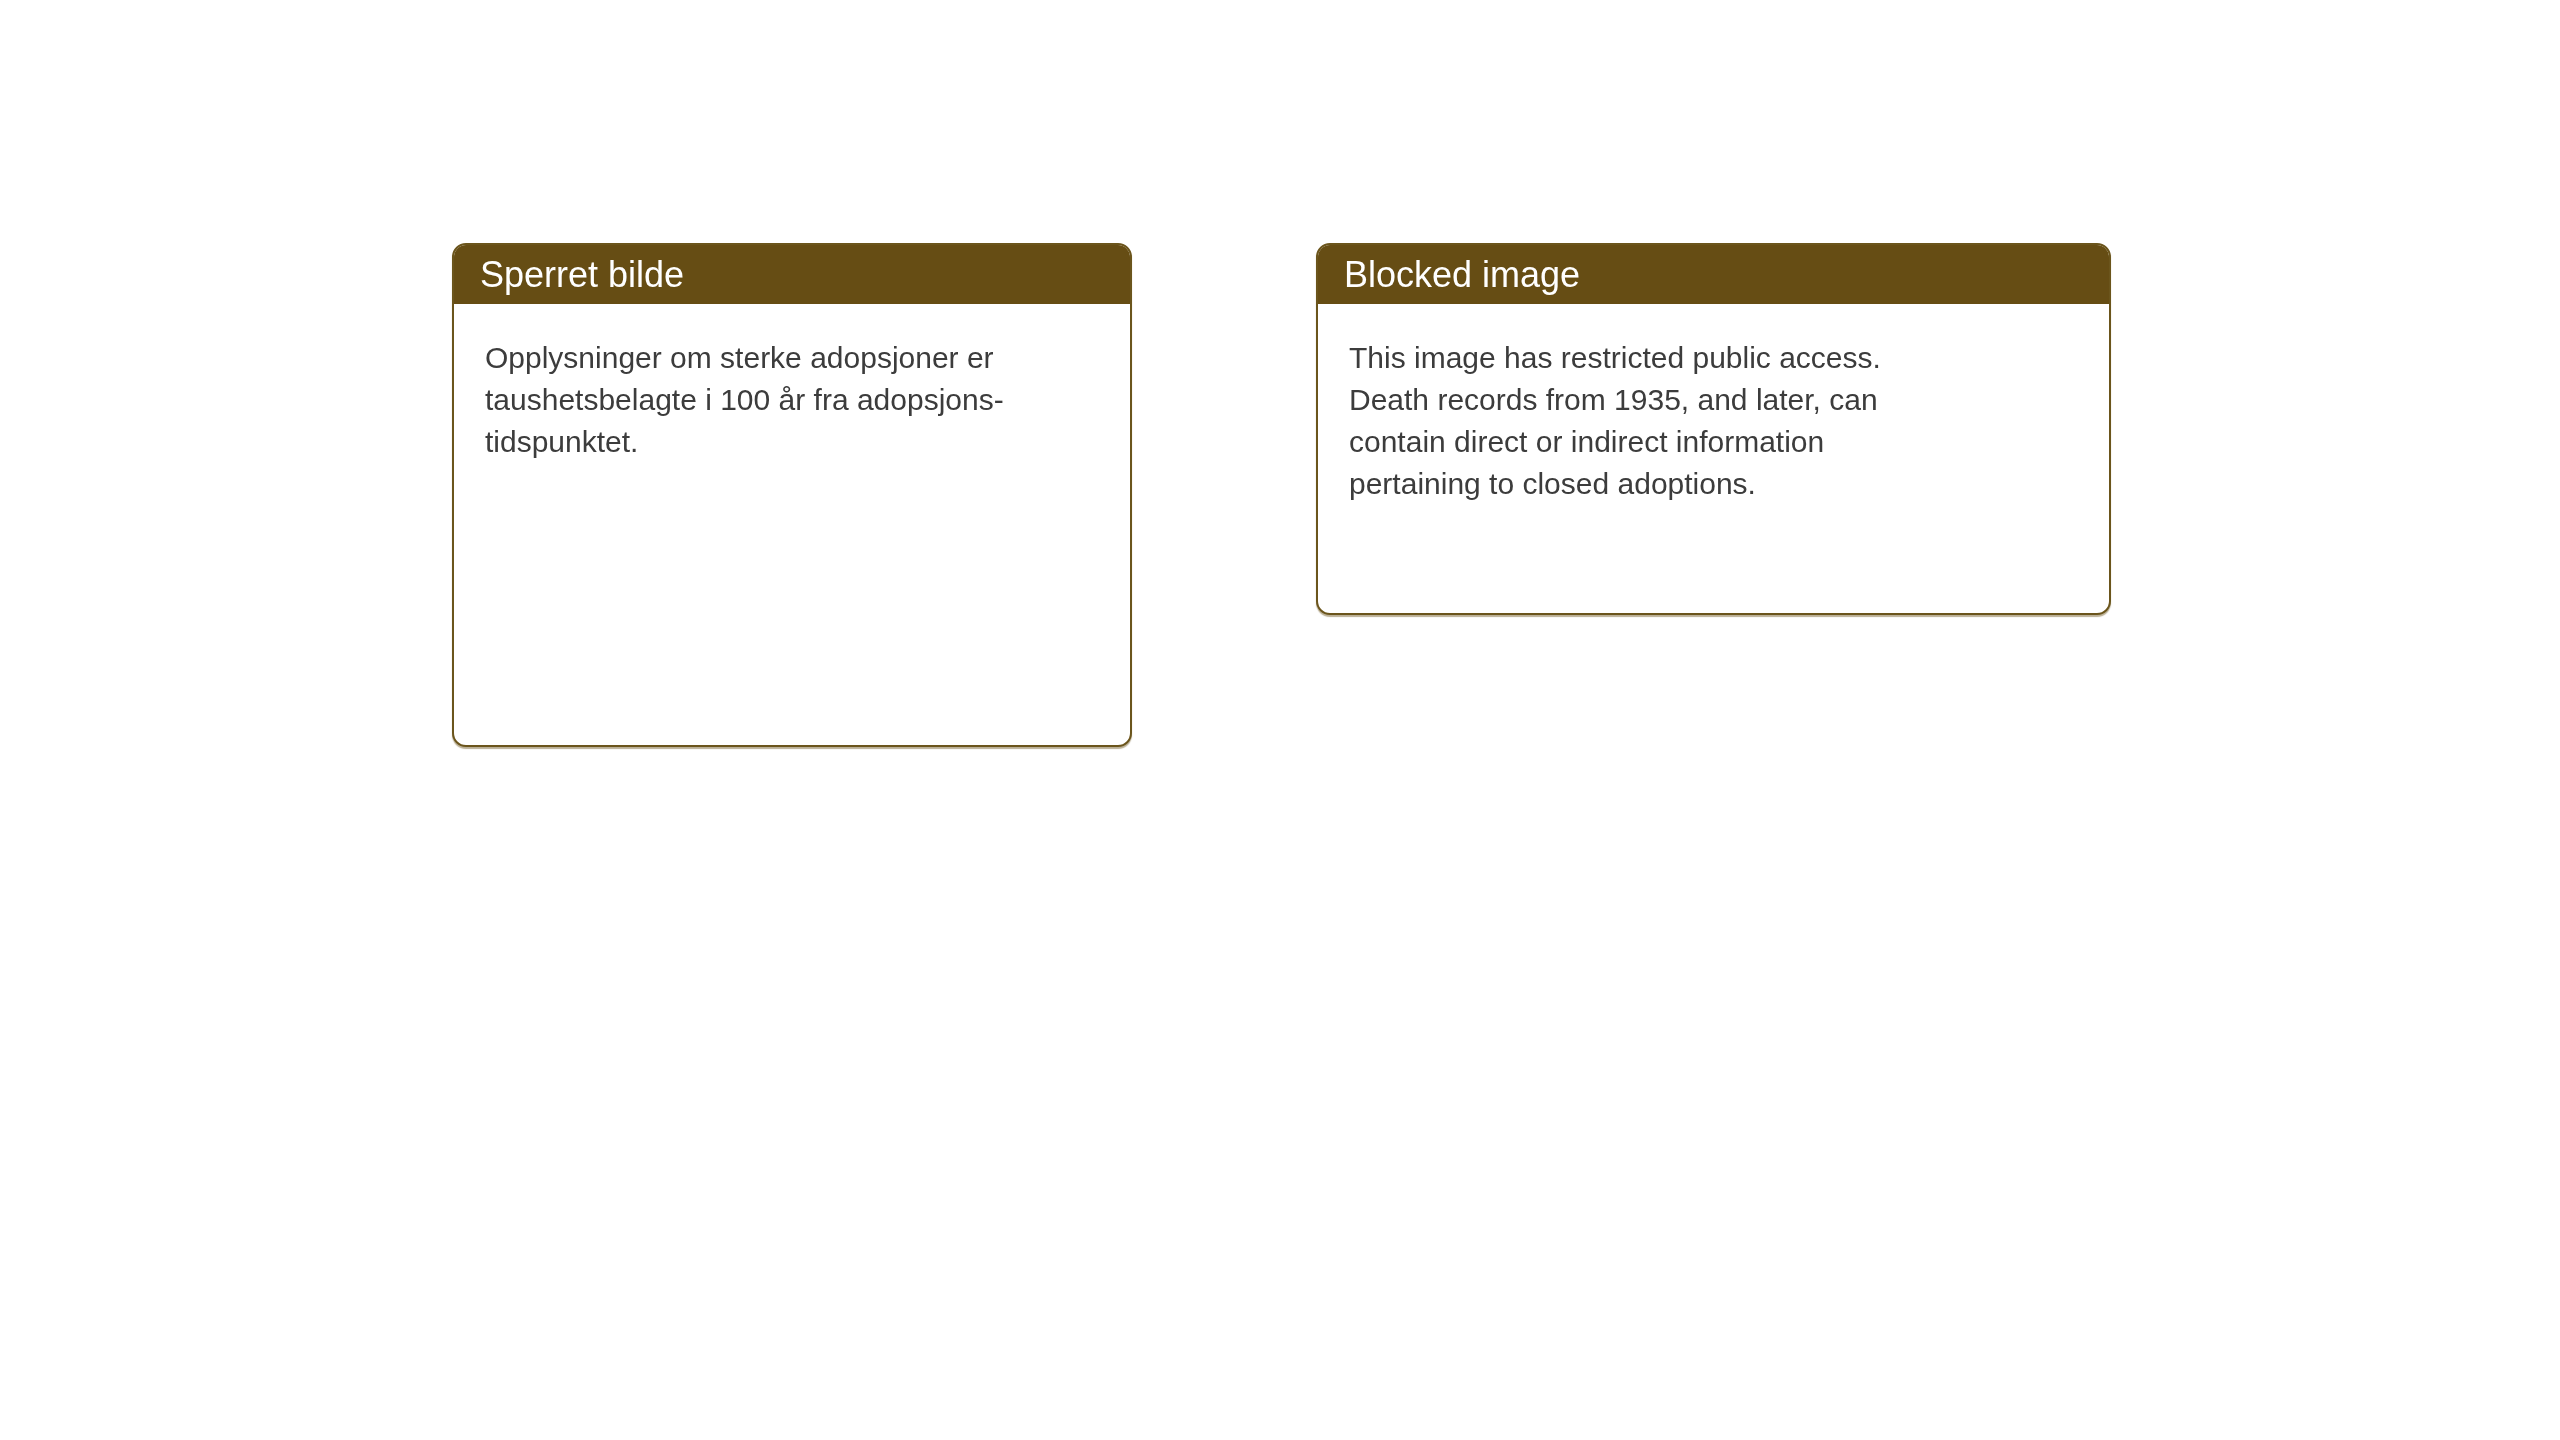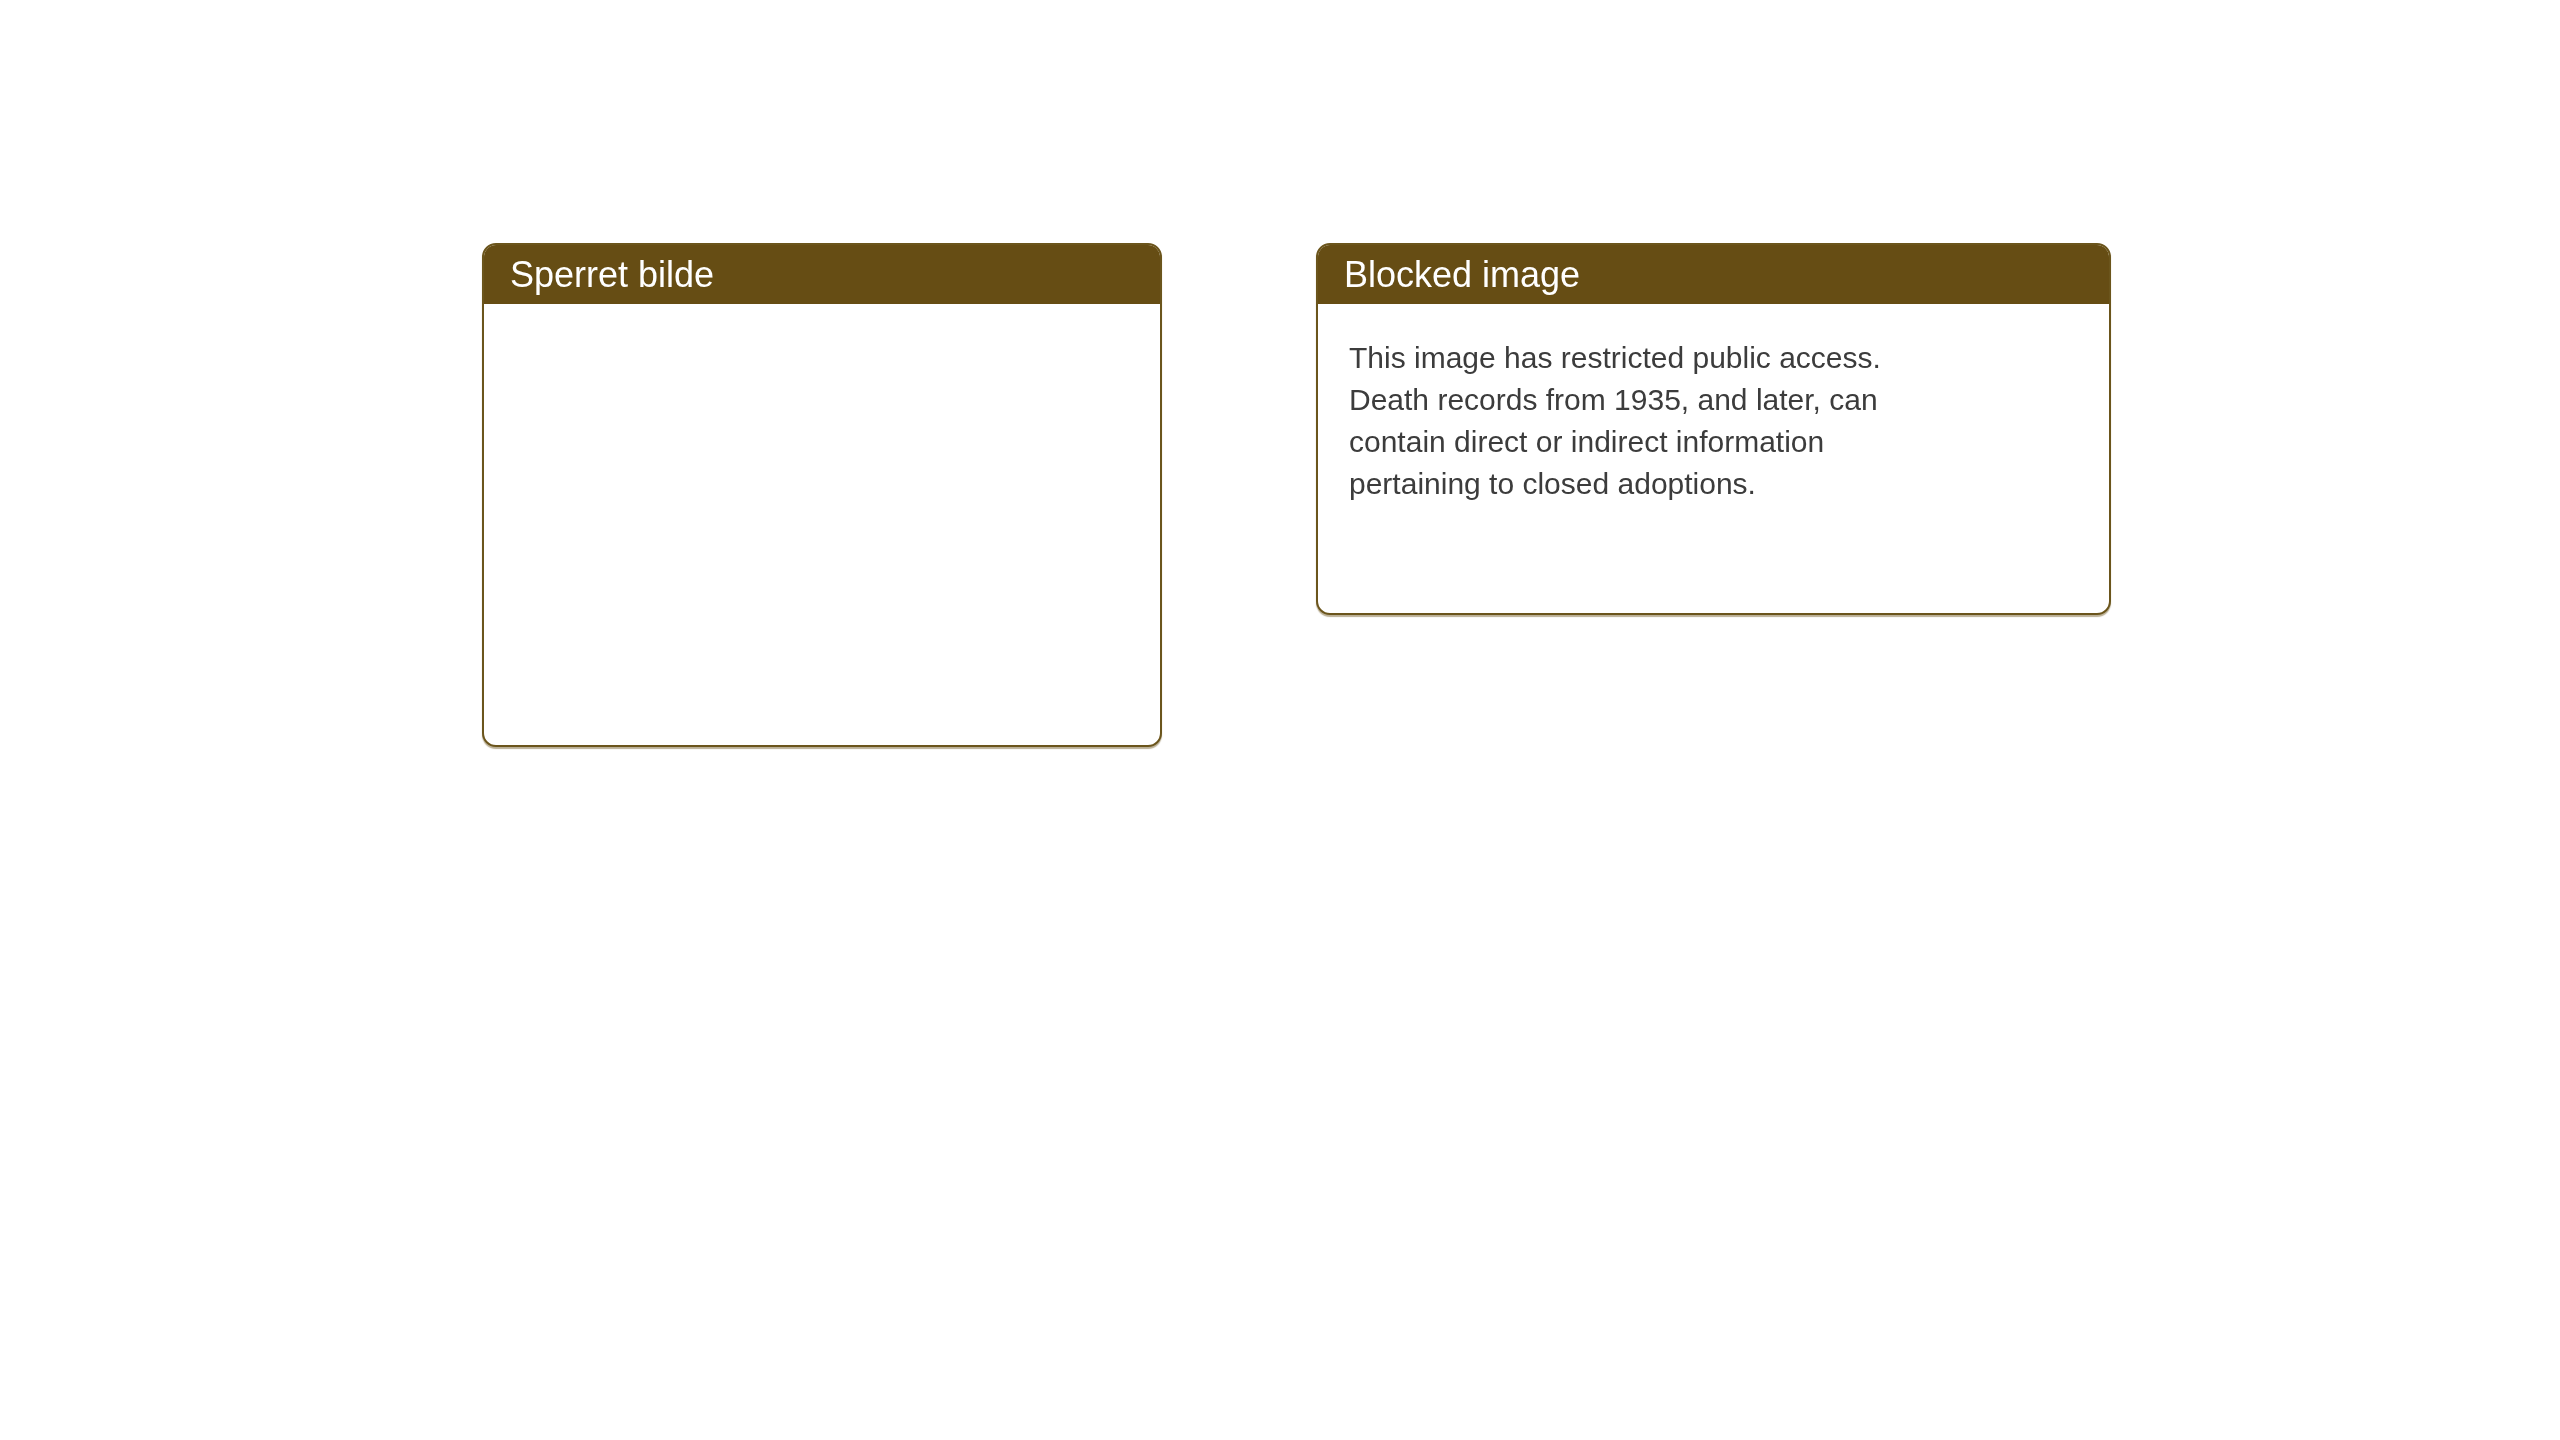--- a/index.html
+++ b/index.html
@@ -22,21 +22,20 @@
     border: 2px solid #6b551c;
     border-radius: 14px;
     overflow: hidden;
     box-shadow: 0 2px 1px rgba(101, 77, 20, 0.45);
     box-sizing: border-box;
   }
   .card.card-no {
     left: 452px;
     width: 680px;
     height: 504px;
-    margin-left: 30px;
   }
   .card.card-en {
     left: 1316px;
     width: 795px;
     height: 372px;
   }
   .card-header {
     background: #664d14;
     height: 59px;
     line-height: 59px;
@@ -60,20 +59,23 @@
 </head>
 <body>
 
 <div class="viewport">
 
   <div class="card card-no">
     <div class="card-header">
       <span>Sperret bilde</span>
     </div>
     <div class="card-body">
+      <p>Opplysninger om sterke adopsjoner er
+taushetsbelagte i 100 år fra adopsjons-
+tidspunktet.</p>
     </div>
   </div>
 
   <div class="card card-en">
     <div class="card-header">
       <span>Blocked image</span>
     </div>
     <div class="card-body">
       <p>This image has restricted public access.
 Death records from 1935, and later, can

